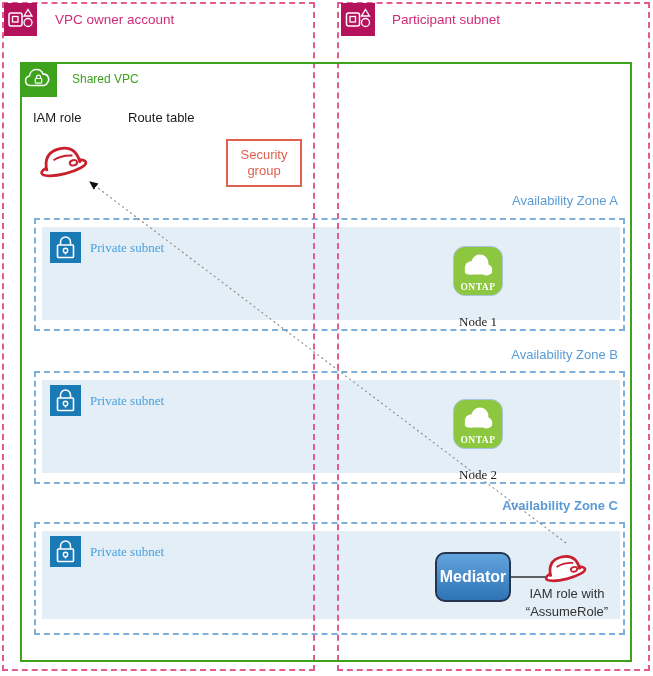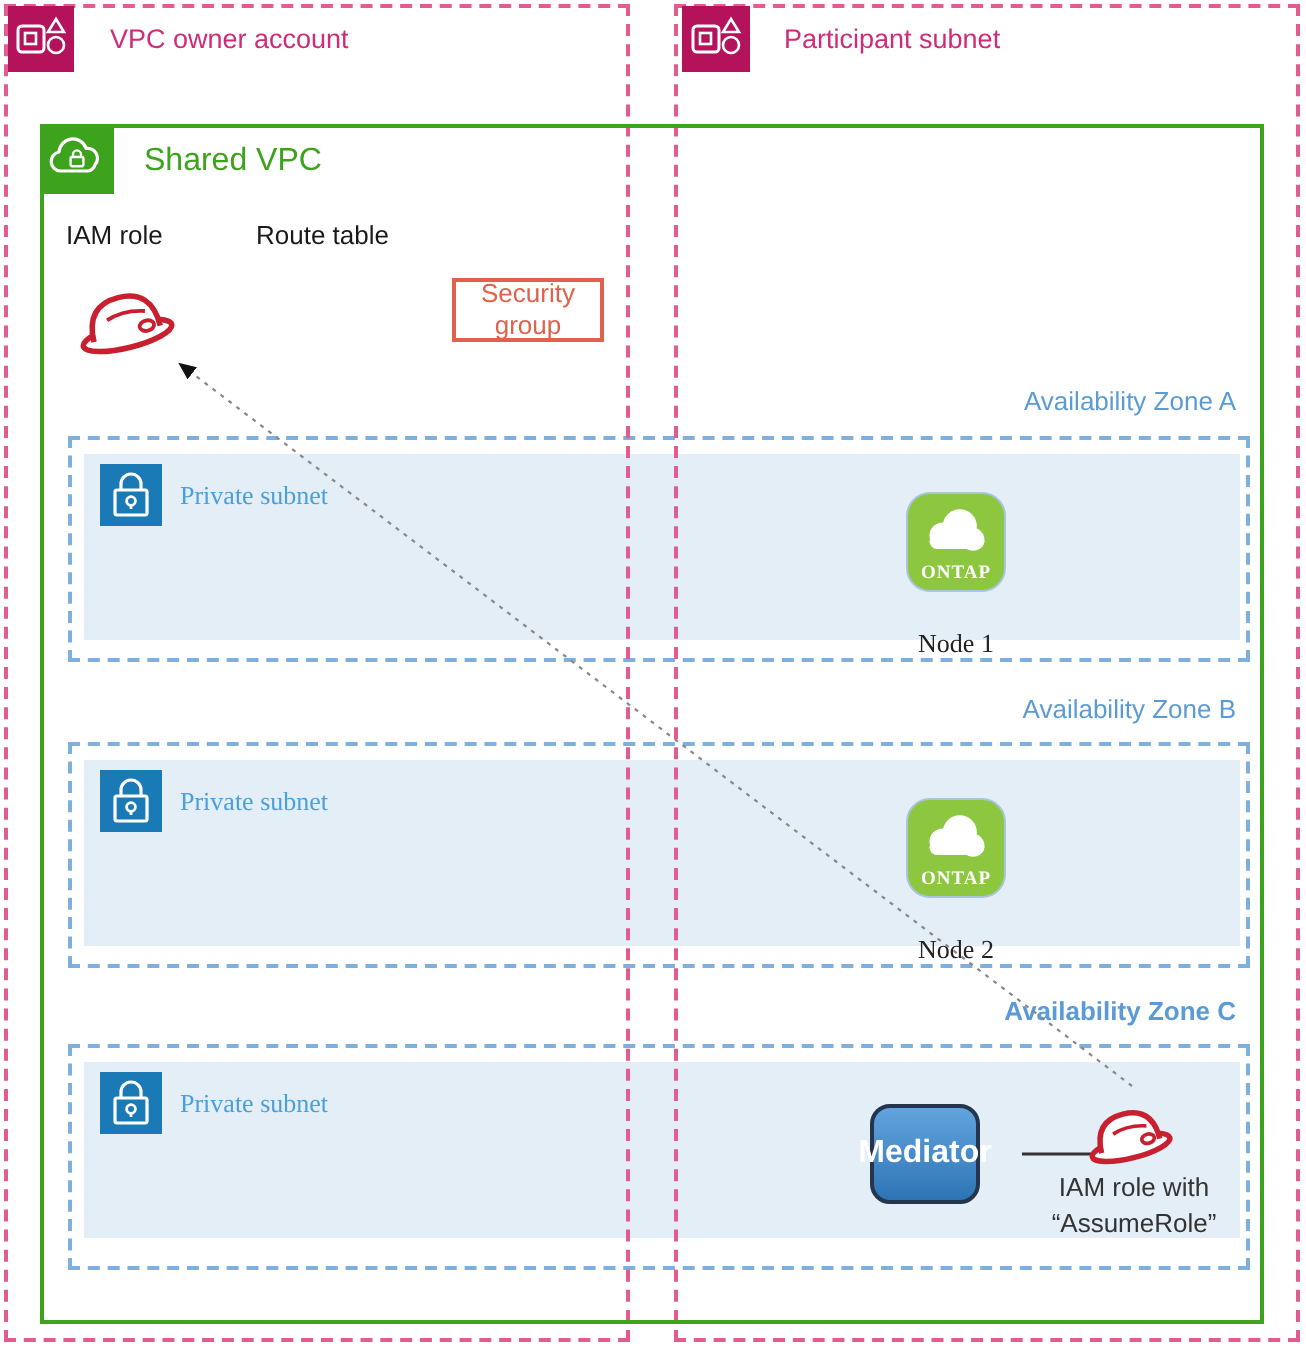--- a/index.html
+++ b/index.html
@@ -52,21 +52,21 @@
   .vpc-icon {
     position: absolute;
     left: 20px; top: 62px; width: 37px; height: 35px;
     background: #3da21c;
     z-index: 50;
   }
   .vpc-label {
     position: absolute;
     left: 72px; top: 72px;
     color: #3da21c;
-    font-size: 16px;
+    font-size: 12px;
     z-index: 50;
   }
 
   
   .iam-label  { position: absolute; left: 33px;  top: 110px; font-size: 13px; color: #1a1a1a; z-index: 50; }
   .iam-hat-main { position: absolute; left: 36px; top: 134px; width: 52px; height: 50px; z-index: 50; }
 
   .rt-label { position: absolute; left: 128px; top: 110px; font-size: 13px; color: #1a1a1a; z-index: 50; }
   .rt-list  { position: absolute; left: 137px; top: 138px; z-index: 50; }
   .rt-entry {
@@ -75,21 +75,21 @@
     border: 2px solid #5a35d0;
     background: #ffffff;
     color: #2b2168;
     font-size: 10px;
     font-weight: bold;
     text-align: center;
     line-height: 13px;
   }
   .sg-box {
     position: absolute;
-    left: 226px; top: 139px; width: 76px; height: 32px;
+    left: 226px; top: 139px; width: 76px; height: 48px;
     border: 2px solid #e0614e;
     background: #ffffff;
     color: #e0614e;
     font-size: 13px;
     text-align: center;
     display: flex; align-items: center; justify-content: center;
     line-height: 16px;
     z-index: 50;
   }
 
@@ -152,21 +152,21 @@
     font-size: 9.5px;
     font-weight: bold;
     letter-spacing: 0.5px;
     text-align: center;
   }
   .node-label { margin-top: 18px; font-size: 13px; color: #222222; }
 
   
   .mediator {
     position: absolute;
-    left: 435px; top: 552px; width: 55px; height: 50px;
+    left: 435px; top: 552px; width: 76px; height: 50px;
     background: linear-gradient(#62a4dd, #2e74b5);
     border: 2px solid #24354d;
     border-radius: 10px;
     color: #ffffff;
     font-size: 16px;
     font-weight: bold;
     display: flex; align-items: center; justify-content: center;
     z-index: 50;
   }
   .iam-hat-small { position: absolute; left: 535px; top: 546px; width: 58px; height: 40px; z-index: 50; }

